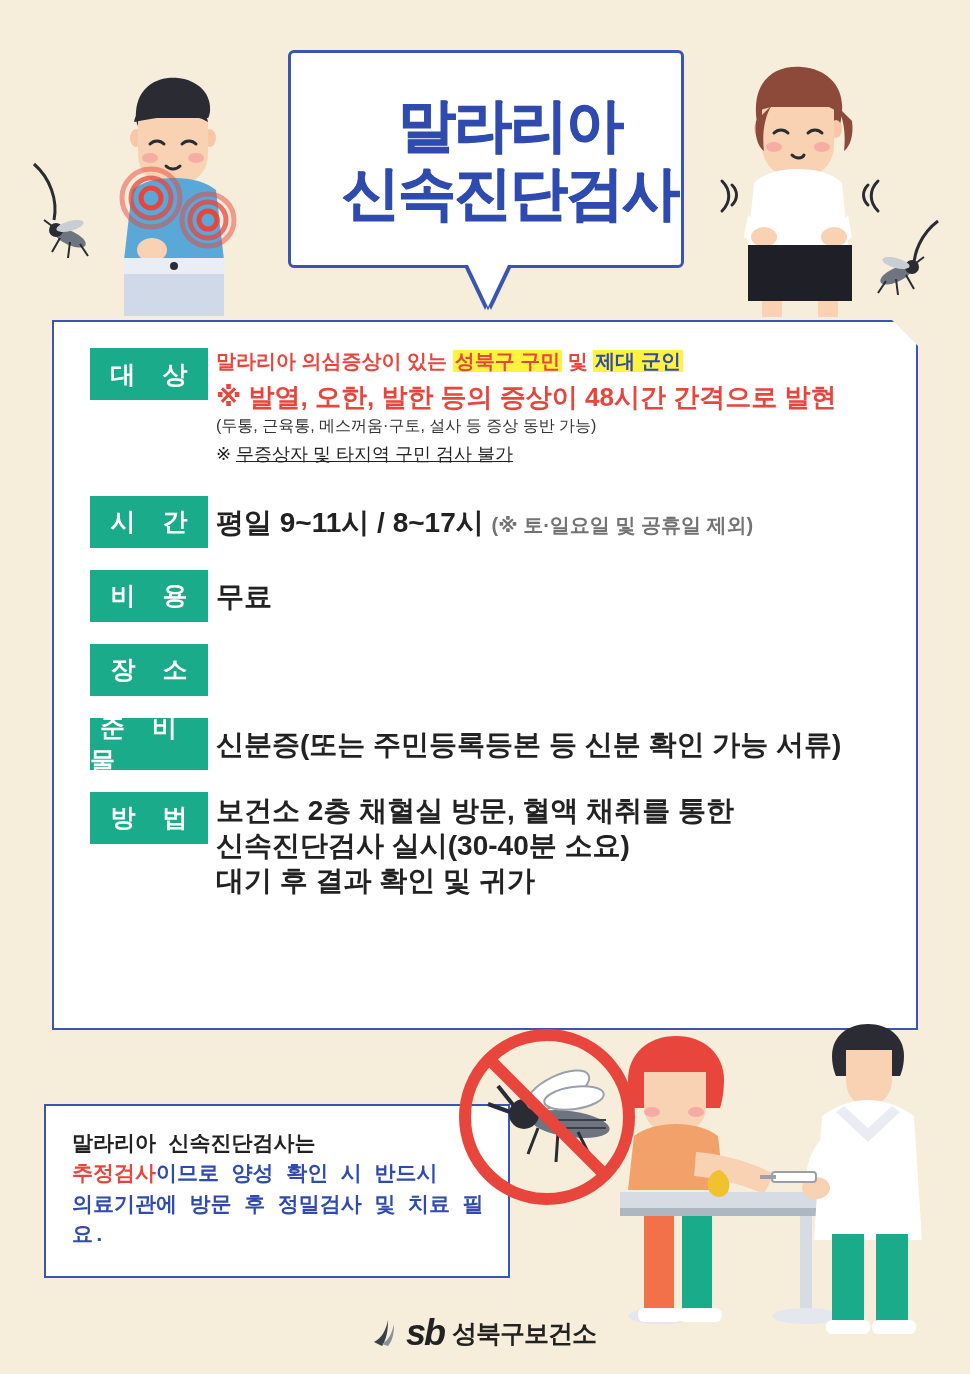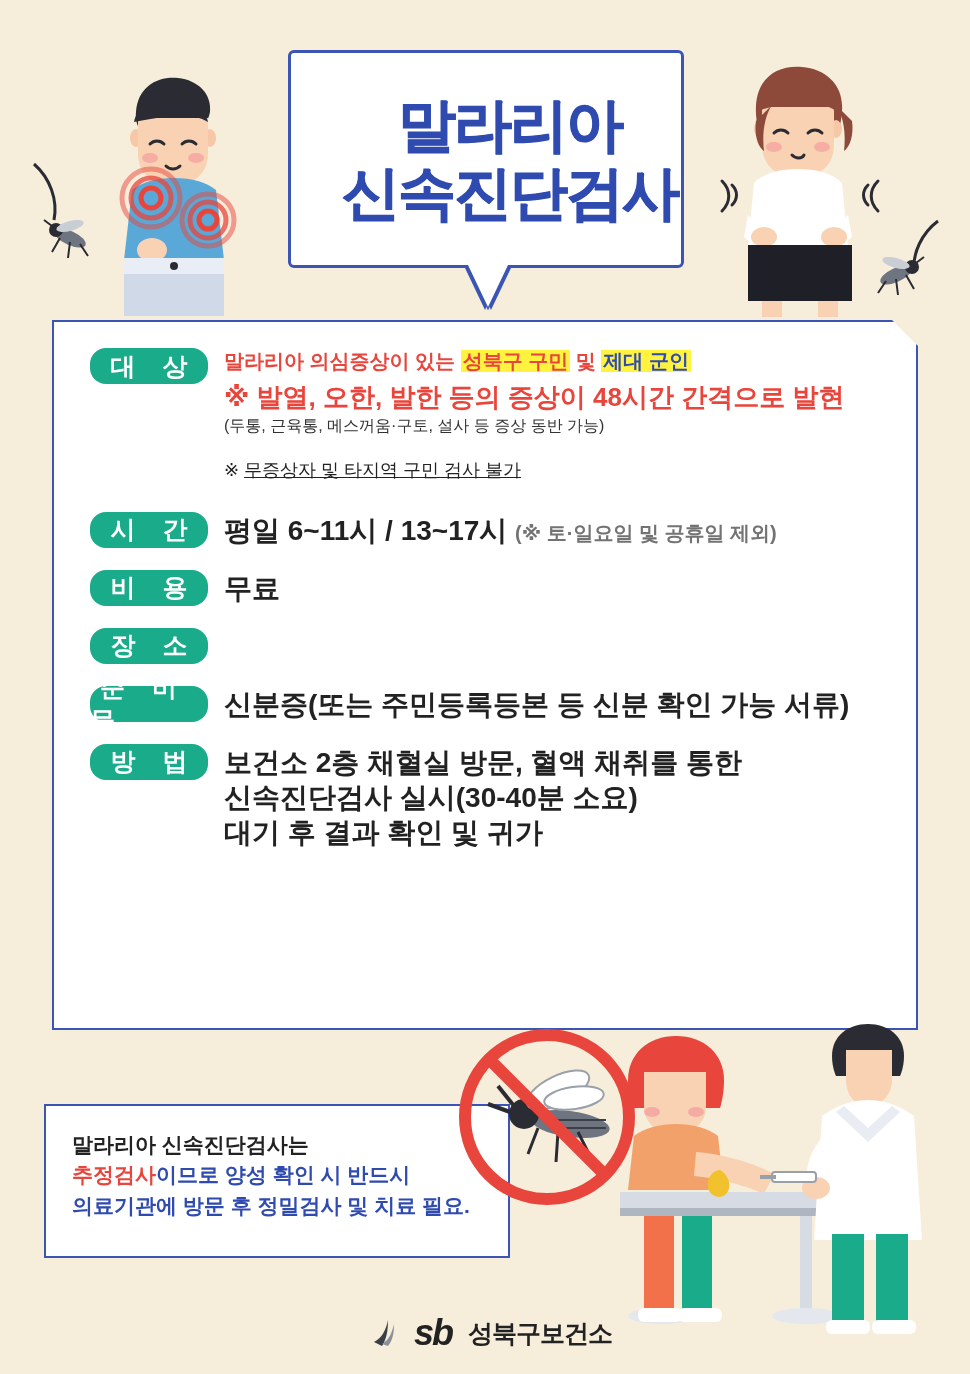--- a/index.html
+++ b/index.html
@@ -42,62 +42,61 @@
     position:absolute;left:52px;top:320px;width:866px;height:710px;
     background:#ffffff;border:2px solid #3a55b4;box-sizing:border-box;z-index:3;
   }
   .panel-corner-tr{
     position:absolute;right:-2px;top:-2px;width:0;height:0;
     border-right:26px solid #f6eedb;border-bottom:26px solid transparent;
   }
   .rows{position:absolute;left:36px;top:26px;right:20px;}
   .row{display:flex;align-items:flex-start;margin-bottom:6px;}
   .label{
-    flex:0 0 auto;width:118px;height:36px;background:#1aab8a;color:#ffffff;
+    flex:0 0 auto;width:118px;height:52px;background:#1aab8a;color:#ffffff;
     font-weight:bold;font-size:25px;letter-spacing:10px;text-indent:10px;
-    display:flex;align-items:center;justify-content:center;margin-right:16px;
+    display:flex;align-items:center;justify-content:center;margin-right:8px;
     box-sizing:border-box;
-    border-radius:16px;
   }
   .content{flex:1 1 auto;padding-top:1px;}
   .c-main{font-size:20px;color:#222;font-weight:bold;line-height:1.25;}
   .c-main.red{color:#e8453c;font-weight:bold;}
   .hl{background:#fff33f;padding:0 2px;color:#e8453c;font-weight:bold;}
   .hl-blue{background:#fff33f;padding:0 2px;color:#2f4bb0;font-weight:bold;}
   .note1{font-size:26px;color:#e8453c;font-weight:bold;margin-top:7px;line-height:1.3;}
   .note2{font-size:16px;color:#333;margin-top:1px;line-height:1.3;}
-  .note3{font-size:18px;color:#222;margin-top:22px;line-height:1.3;}
+  .note3{font-size:18px;color:#222;margin-top:6px;line-height:1.3;}
   .note3 u{text-decoration:underline;}
   .sub-red{font-size:20px;color:#737373;font-weight:bold;}
   .row-lg .c-main{font-size:28px;}
   .row-gap{margin-bottom:30px;}
-  .row-gap2{margin-bottom:22px;}
+  .row-gap2{margin-bottom:22px;align-items:center;}
 
   
   .note-box{
-    position:absolute;left:44px;top:1104px;width:466px;height:154px;
+    position:absolute;left:44px;top:1104px;width:466px;height:174px;
     background:#ffffff;border:2px solid #3a55b4;box-sizing:border-box;
-    padding:24px 0 0 26px;z-index:3;
+    padding:24px 0 0 26px;z-index:3;font-family:Liberation Mono, monospace;
   }
   .note-box .nb-line{font-size:21px;line-height:1.45;font-weight:bold;color:#2f4bb0;}
   .note-box .nb-line.dark{color:#222;}
   .nb-red{color:#e8453c;}
 
   
   .no-sign{
     position:absolute;left:452px;top:1022px;width:190px;height:190px;z-index:5;
   }
 
   
   .clinic{position:absolute;left:600px;top:1020px;width:360px;height:330px;z-index:4;}
 
   
   .logo{
     position:absolute;left:372px;top:1310px;width:240px;height:46px;z-index:5;
-    display:flex;align-items:center;justify-content:space-between;
+    display:flex;align-items:center;
   }
   .logo-mark{font-size:36px;font-weight:bold;color:#222;font-style:italic;letter-spacing:-2px;}
   .logo-text{font-size:25px;font-weight:bold;color:#222;margin-left:8px;letter-spacing:-1px;}
 </style>
 </head>
 <body>
 
 <div class="poster">
 
   <div class="boy">
@@ -216,21 +215,21 @@
           <div class="note1">※ 발열, 오한, 발한 등의 증상이 48시간 간격으로 발현</div>
           <div class="note2">(두통, 근육통, 메스꺼움·구토, 설사 등 증상 동반 가능)</div>
           <div class="note3"><span>※ </span><u>무증상자 및 타지역 구민 검사 불가</u></div>
         </div>
       </div>
 
       <div class="row row-gap2 row-lg">
         <div class="label">시 간</div>
         <div class="content">
           <div class="c-main">
-            <span>평일 6~11시 / 13~17시</span>
+            <span>평일 9~11시 / 8~17시</span>
             <span class="sub-red">(※ 토·일요일 및 공휴일 제외)</span>
           </div>
         </div>
       </div>
 
       <div class="row row-gap2 row-lg">
         <div class="label">비 용</div>
         <div class="content">
           <div class="c-main">무료</div>
         </div>

